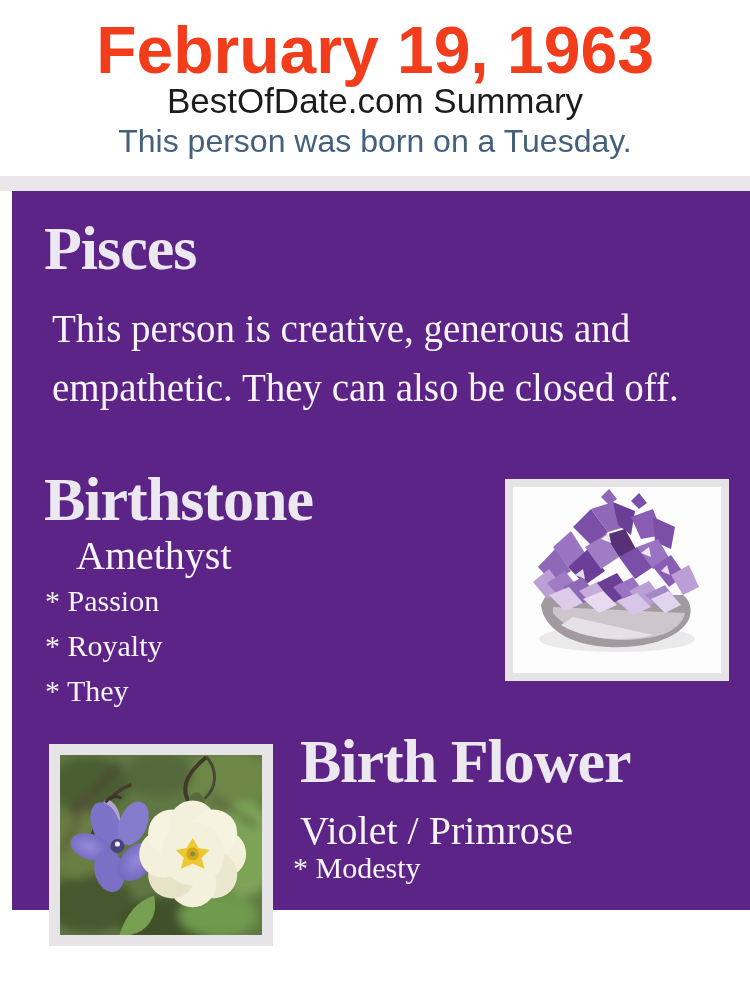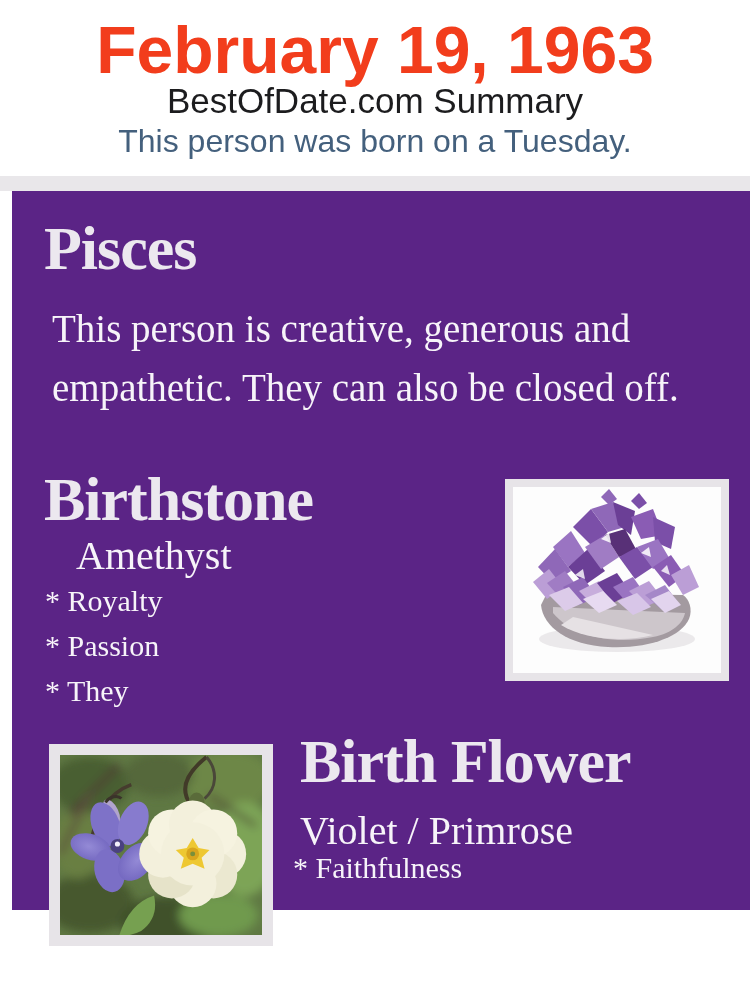--- a/index.html
+++ b/index.html
@@ -78,22 +78,22 @@
   <div class="divider"></div>
 
   <main class="main-panel">
 
     <h2 class="big-heading" id="zodiac-h">Pisces</h2>
     <p class="desc">This person is creative, generous and empathetic. They can also be closed off.</p>
 
     <h2 class="big-heading" id="bs-h">Birthstone</h2>
     <div class="sub-name" id="bs-name">Amethyst</div>
     <div class="traits" id="bs-traits">
+      <div class="trait">* Passion</div>
       <div class="trait">* Royalty</div>
-      <div class="trait">* Passion</div>
       <div class="trait">* They</div>
     </div>
 
     <figure class="frame" id="amethyst-frame">
       <svg class="photo" viewBox="0 0 208 186" preserveAspectRatio="none">
         <rect width="208" height="186" fill="#fdfdfd"></rect>
         <ellipse cx="104" cy="152" rx="78" ry="13" fill="#ddd8dc" opacity="0.55"></ellipse>
 
         <path d="M28,118 C30,140 55,158 95,160 C135,162 168,150 176,132 C180,122 176,112 170,108 L34,106 Z" fill="#a39aa0"></path>
         <path d="M40,126 C60,150 100,158 140,150 C160,146 170,136 172,126 L40,120 Z" fill="#cdc6cb"></path>
@@ -192,17 +192,17 @@
           <path d="M134,84 L140,94 L151,96 L143,104 L146,115 L134,110 L122,115 L125,104 L117,96 L128,94 Z" fill="#eec832"></path>
           <circle cx="134" cy="100" r="6.5" fill="#d9a51d"></circle>
           <circle cx="134" cy="100" r="2.5" fill="#7a8f3a"></circle>
         </g>
       </svg>
     </figure>
 
     <h2 class="big-heading" id="bf-h">Birth Flower</h2>
     <div class="sub-name" id="bf-name">Violet / Primrose</div>
     <div class="traits" id="bf-traits">
-      <div class="trait">* Faithfulness</div>
+      <div class="trait">* Modesty</div>
     </div>
 
   </main>
 </div>
 
 </body></html>

